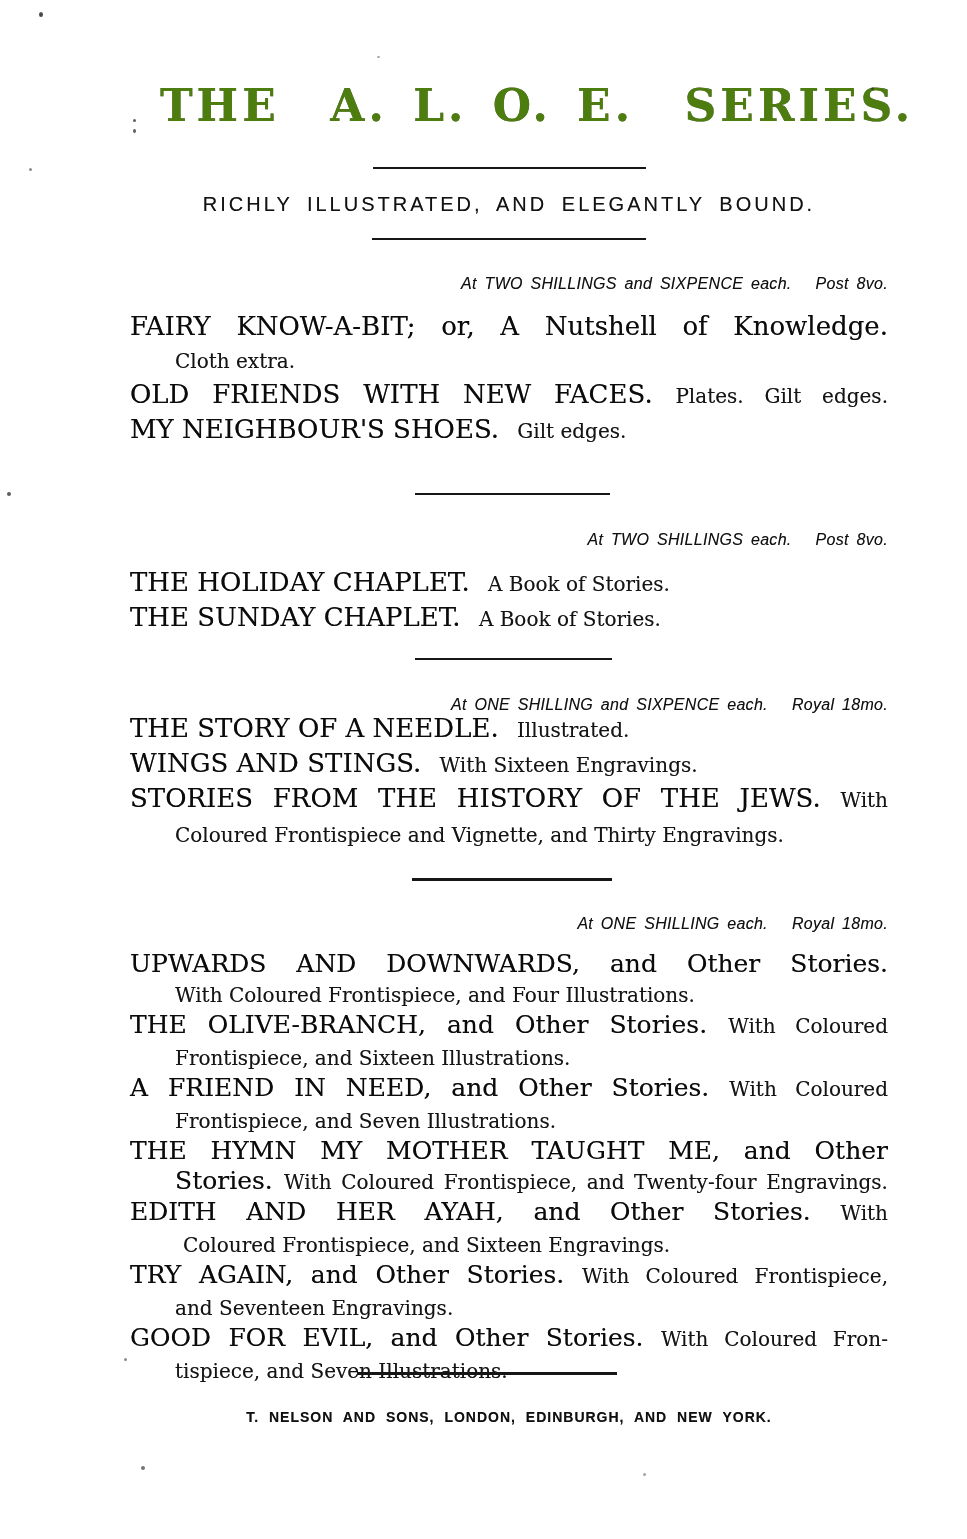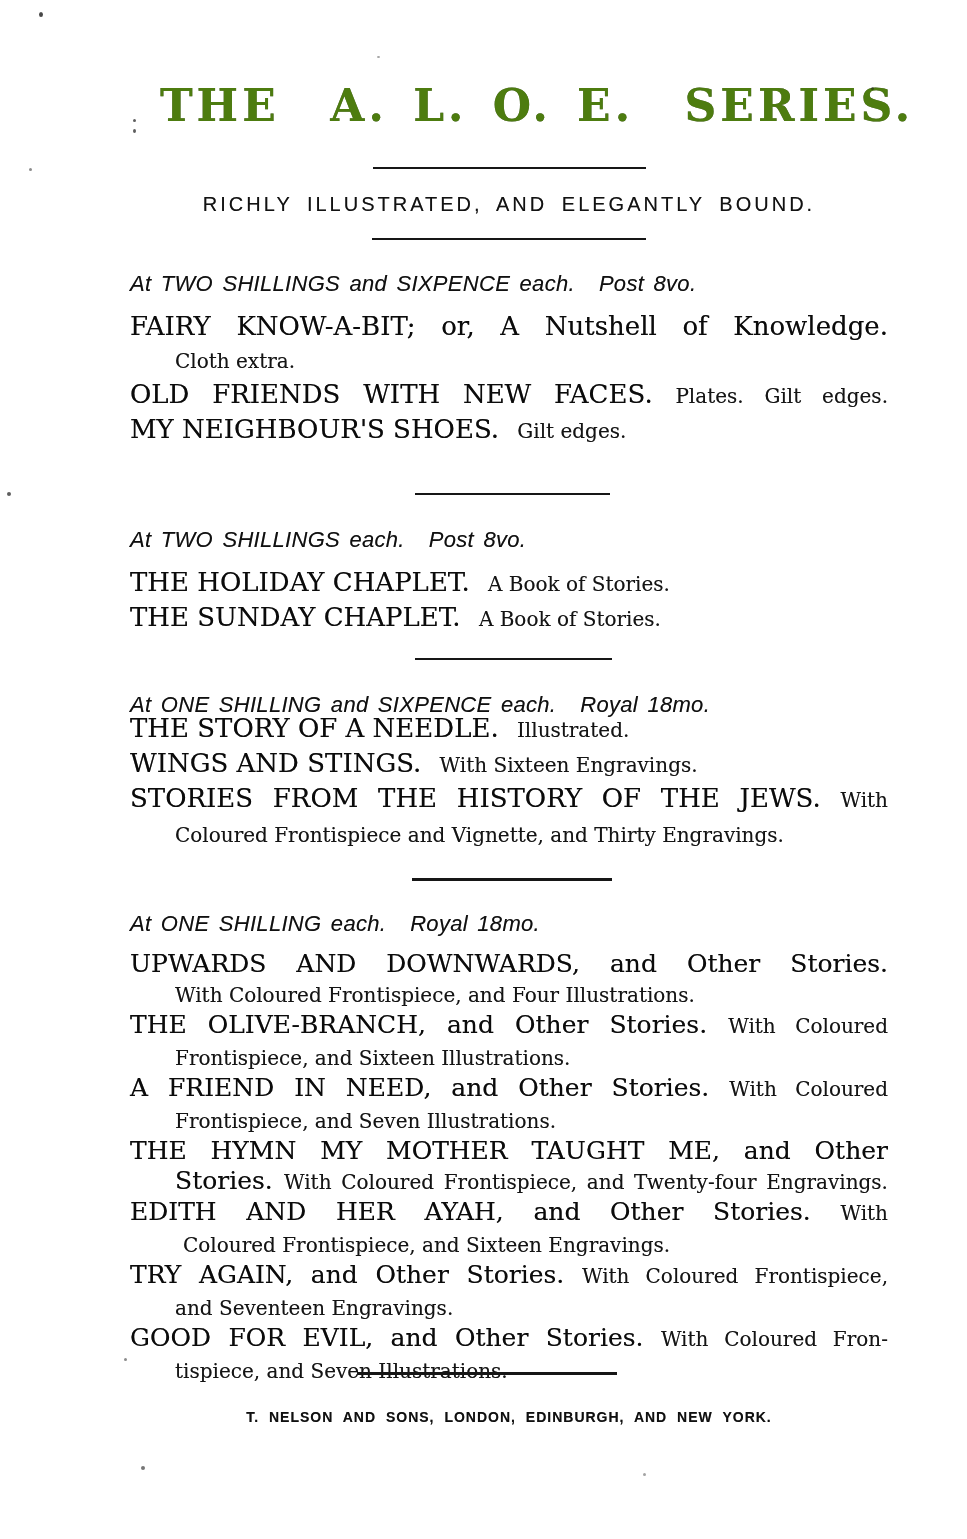--- a/index.html
+++ b/index.html
@@ -20,23 +20,23 @@
     left:130px;top:192px;width:758px;text-align:center;
     font-family:"Liberation Sans", sans-serif;
     font-size:20px;line-height:24px;letter-spacing:3px;word-spacing:6px;
     color:#121212;text-shadow:0 0 .4px rgba(0,0,0,.45);
   }
   
   .rule{background:#161616;height:2px;}
   .rule.thick{height:3px;}
   
   .heading{
-    left:130px;width:758px;text-align:left;
+    left:130px;width:758px;text-align:right;
     font-family:"Liberation Sans", sans-serif;font-style:italic;
-    font-size:22px;line-height:26px;letter-spacing:.3px;word-spacing:3px;
+    font-size:16px;line-height:26px;letter-spacing:.3px;word-spacing:3px;
     color:#101010;text-shadow:0 0 .4px rgba(0,0,0,.4);
   }
   .heading .fmt{margin-left:24px;}
   
   .entries{left:130px;width:758px;}
   .line{white-space:normal;}
   .sec13 .line{font-size:26px;line-height:33px;}
   .sec4  .line{font-size:25px;line-height:29.5px;}
   .line .main{
     font-family:"DejaVu Serif", serif;color:#0b0b0b;

